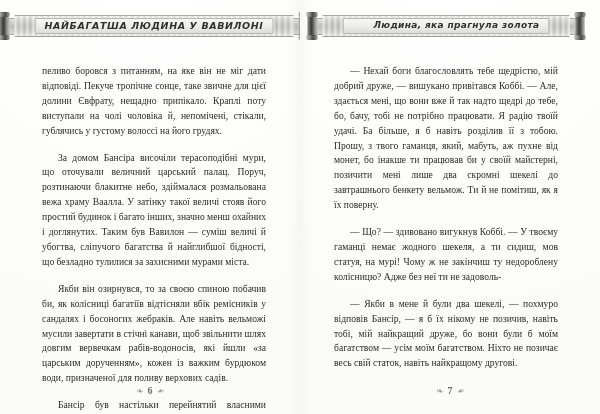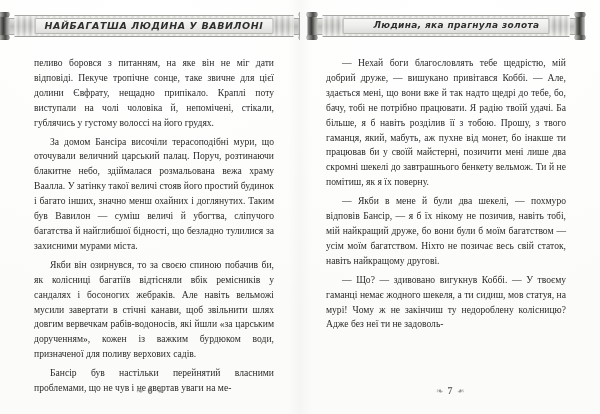--- a/index.html
+++ b/index.html
@@ -157,21 +157,21 @@
   .body-text {
     font-family: "Liberation Serif", "DejaVu Serif", serif;
     font-size: 9.6px;
     line-height: 14.9px;
     color: #2b2b2b;
     text-align: justify;
     text-justify: inter-word;
     hyphens: manual;
   }
   .body-text p {
-    margin: 4px;
+    margin: 12px;
     text-indent: 16px;
   }
   .body-text p.cont {
     text-indent: 0;
   }
 
   
   .folio {
     position: absolute;
     left: 0;
@@ -244,22 +244,22 @@
             <div class="banner-title small">Людина, яка прагнула золота</div>
           </div>
         </div>
         <div class="curl-right"></div>
         <div class="roller"></div>
       </div>
     </div>
 
     <div class="body-text">
       <p>— Нехай боги благословлять тебе щедрістю, мій добрий друже, — вишукано привітався Коббі. — Але, здається мені, що вони вже й так надто щедрі до тебе, бо, бачу, тобі не потрібно працювати. Я радію твоїй удачі. Ба більше, я б навіть розділив її з тобою. Прошу, з твого гаманця, який, мабуть, аж пухне від монет, бо інакше ти працював би у своїй майстерні, позичити мені лише два скромні шекелі до завтрашнього бенкету вельмож. Ти й не помітиш, як я їх поверну.</p>
+      <p>— Що? — здивовано вигукнув Коббі. — У твоєму гаманці немає жодного шекеля, а ти сидиш, мов статуя, на мурі! Чому ж не закінчиш ту недороблену колісницю? Адже без неї ти не задоволь-</p>
       <p>— Якби в мене й були два шекелі, — похмуро відповів Бансір, — я б їх нікому не позичив, навіть тобі, мій найкращий друже, бо вони були б моїм багатством — усім моїм багатством. Ніхто не позичає весь свій статок, навіть найкращому другові.</p>
-      <p>— Що? — здивовано вигукнув Коббі. — У твоєму гаманці немає жодного шекеля, а ти сидиш, мов статуя, на мурі! Чому ж не закінчиш ту недороблену колісницю? Адже без неї ти не задоволь-</p>
     </div>
 
     <div class="folio">
       <span class="folio-orn">❧</span>
       <span class="folio-num">7</span>
       <span class="folio-orn flip">❧</span>
     </div>
 
   </div>
 

